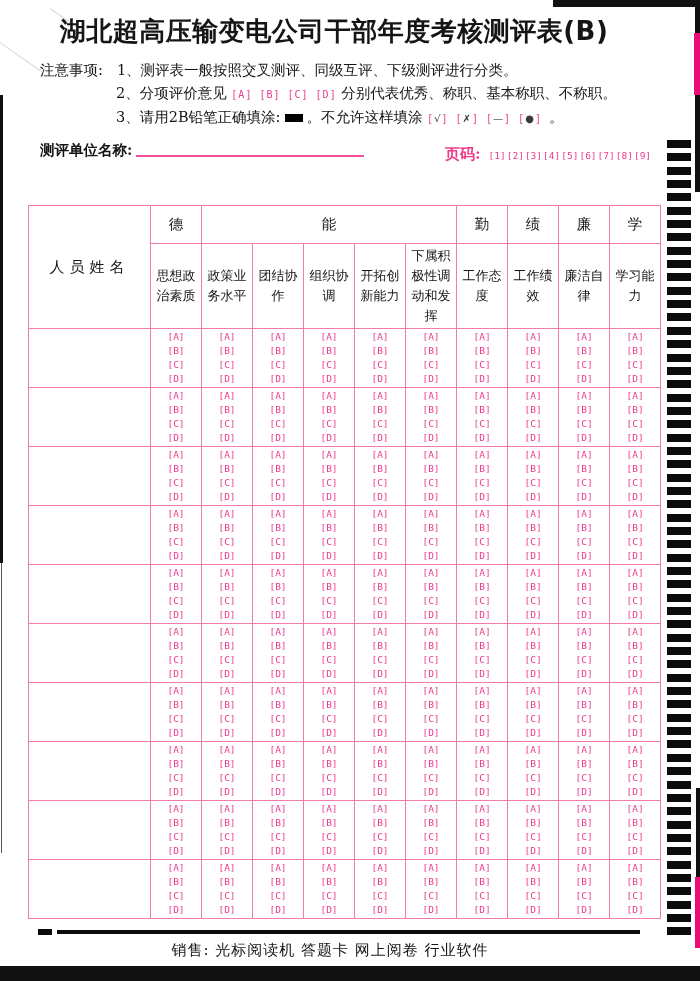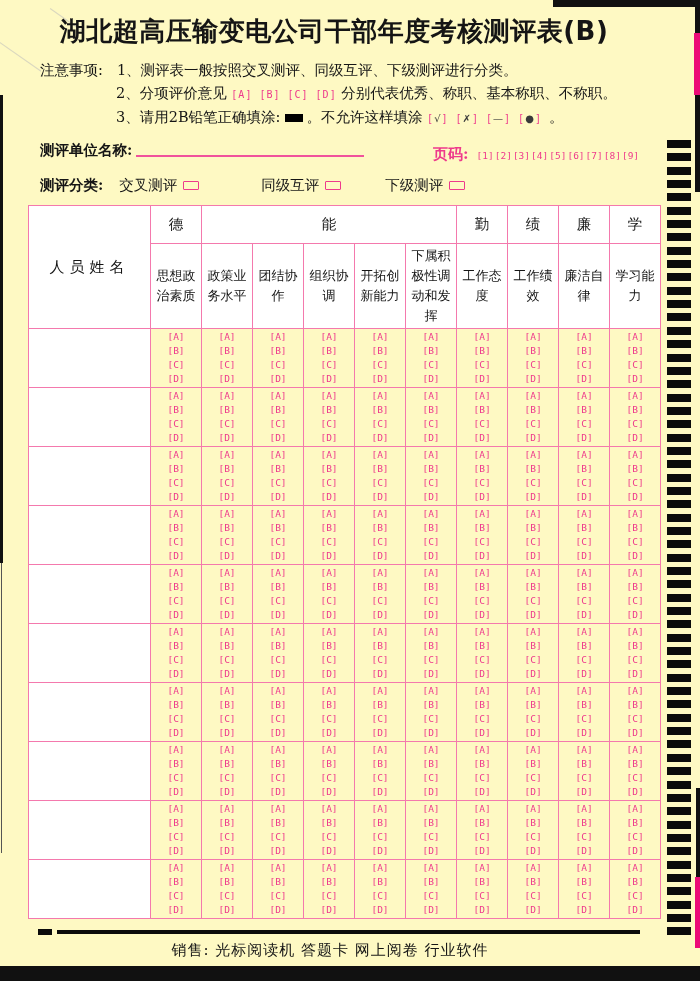--- a/index.html
+++ b/index.html
@@ -2,21 +2,21 @@
 <html><head>
 <meta charset="utf-8">
 <style>
   :root{
     --accent:#ee3a8c; --grid:#f479ad; --underline:#f0529c;
     --ink:#151515; --edge:#111111; --magenta:#ec0c77;
   }
   *{margin:0;padding:0;box-sizing:border-box;}
   html,body{background:#e8e8e8;}
   body{font-family:"DejaVu Serif","Liberation Serif",serif;}
-  #page{position:relative;width:700px;height:981px;background:#fef9c3;overflow:hidden;margin:0 auto;}
+  #page{position:relative;width:700px;height:981px;background:#ffffff;overflow:hidden;margin:0 auto;}
 
   
   .edge{position:absolute;background:var(--edge);}
   .magenta{position:absolute;background:var(--magenta);}
   .scratch{position:absolute;background:#bbb;opacity:.55;transform:rotate(-55deg);}
 
   
   .title{position:absolute;top:14px;left:0;width:668px;text-align:center;
     font-family:"DejaVu Sans","Liberation Sans",sans-serif;
     font-weight:bold;font-size:26px;color:var(--ink);letter-spacing:0.5px;}
@@ -25,21 +25,21 @@
   .notice-line.indent{padding-left:76px;}
   .nlabel{margin-right:14px;}
   .pink-opts{color:var(--accent);font-size:10px;font-family:"DejaVu Sans Mono","Liberation Mono",monospace;letter-spacing:1px;}
   .fill-demo{display:inline-block;width:18px;height:8px;background:#000;vertical-align:middle;margin:0 4px;}
   .wrong-marks{font-size:10px;letter-spacing:1px;}
   .wrong-marks .wb{color:var(--accent);font-family:"DejaVu Sans Mono","Liberation Mono",monospace;}
   .wrong-marks .wm{color:#3a3a3a;}
 
   .unit-row{position:absolute;top:141px;left:40px;font-size:14.5px;font-weight:bold;color:var(--ink);}
   .unit-line{display:inline-block;width:228px;height:14px;border-bottom:2px solid var(--underline);margin-left:4px;vertical-align:-2px;}
-  .pageno{position:absolute;top:144px;left:433px;white-space:nowrap;}
+  .pageno{position:absolute;top:144px;left:445px;white-space:nowrap;}
   .pageno .plabel{color:var(--accent);font-weight:bold;font-size:15px;margin-right:8px;}
   .pageno .pbub{color:var(--accent);font-size:9.5px;font-family:"DejaVu Sans Mono","Liberation Mono",monospace;margin-right:1px;}
 
   .cat-row{position:absolute;top:176px;left:40px;font-size:14.5px;color:var(--ink);white-space:nowrap;}
   .cat-label{font-weight:bold;margin-right:16px;}
   .cat-opt{margin-right:62px;}
   .cat-opt:nth-of-type(2){margin-right:44px;}
   .checkbox{display:inline-block;width:16px;height:9px;border:1.5px solid var(--accent);margin-left:6px;border-radius:1px;}
 
   
@@ -96,23 +96,20 @@
   </div>
 
   <div class="unit-row">
     <span>测评单位名称:</span><span class="unit-line"></span>
   </div>
 
   <div class="pageno">
     <span class="plabel">页码:</span><span><span class="pbub">[1]</span><span class="pbub">[2]</span><span class="pbub">[3]</span><span class="pbub">[4]</span><span class="pbub">[5]</span><span class="pbub">[6]</span><span class="pbub">[7]</span><span class="pbub">[8]</span><span class="pbub">[9]</span></span>
   </div>
 
-  <div class="cat-row">
-    <span class="cat-label">测评分类:</span><span><span class="cat-opt"><span>交叉测评</span><span class="checkbox"></span></span><span class="cat-opt"><span>同级互评</span><span class="checkbox"></span></span><span class="cat-opt"><span>下级测评</span><span class="checkbox"></span></span></span>
-  </div>
 
   <table>
     <colgroup>
       <col style="width:122px">
       <col span="10" style="width:51px">
     </colgroup>
     <thead>
       <tr>
         <th class="name-h" rowspan="2">人员姓名</th>
       <th class="gh" colspan="1">德</th>

